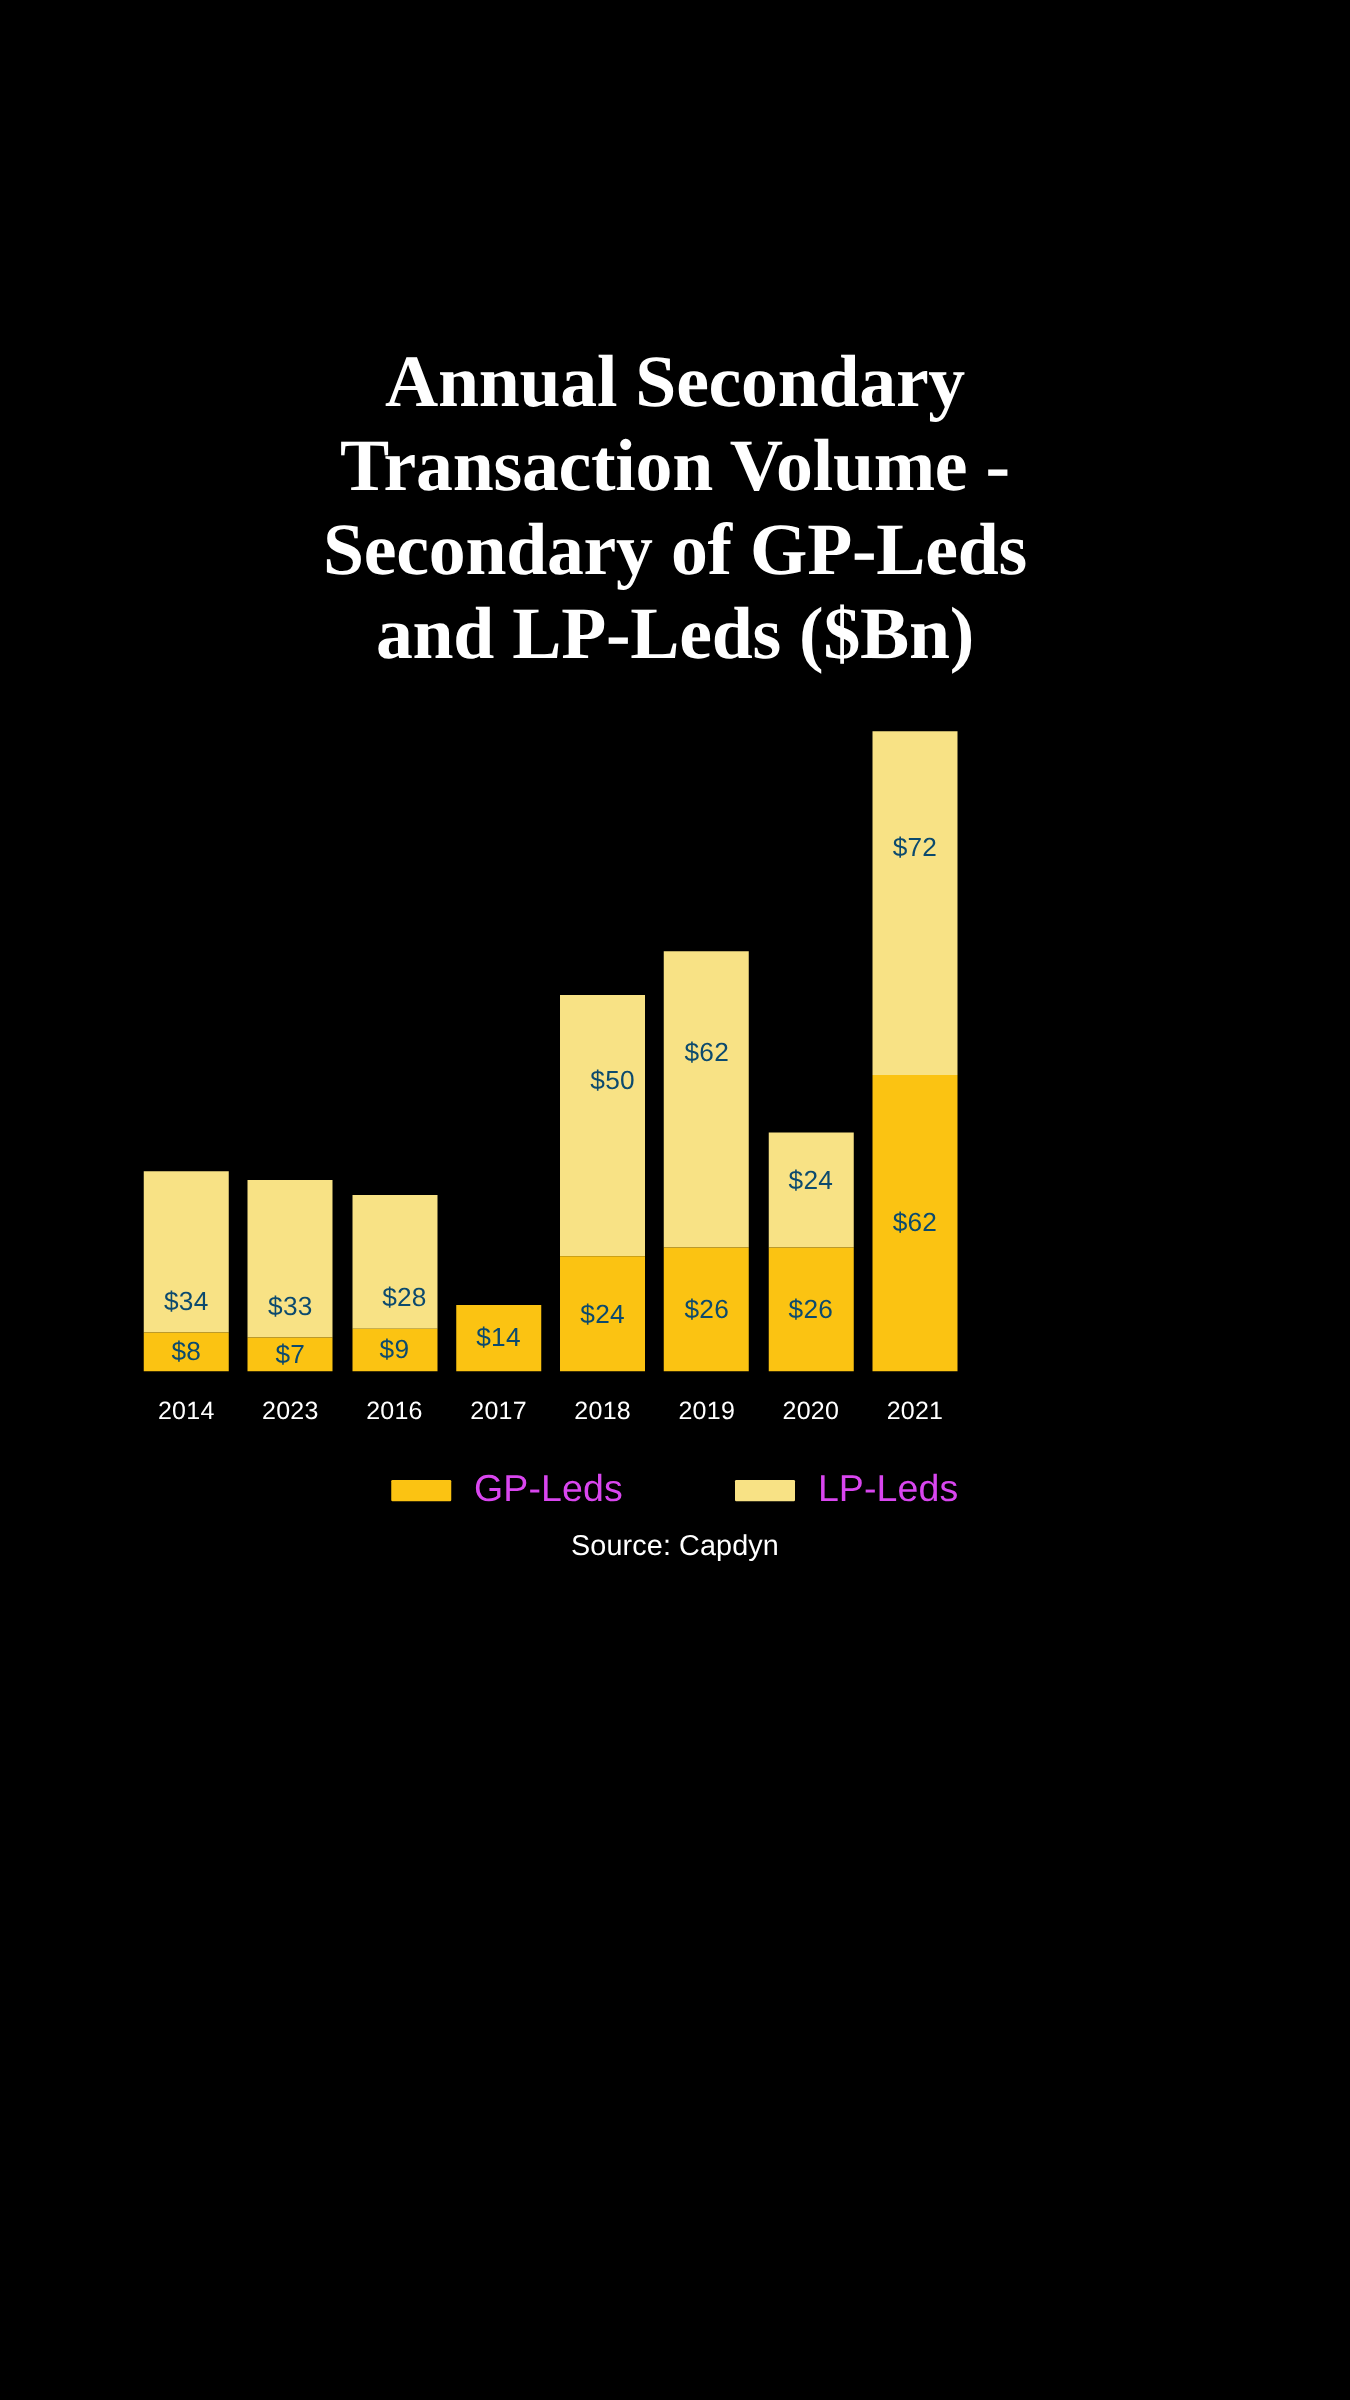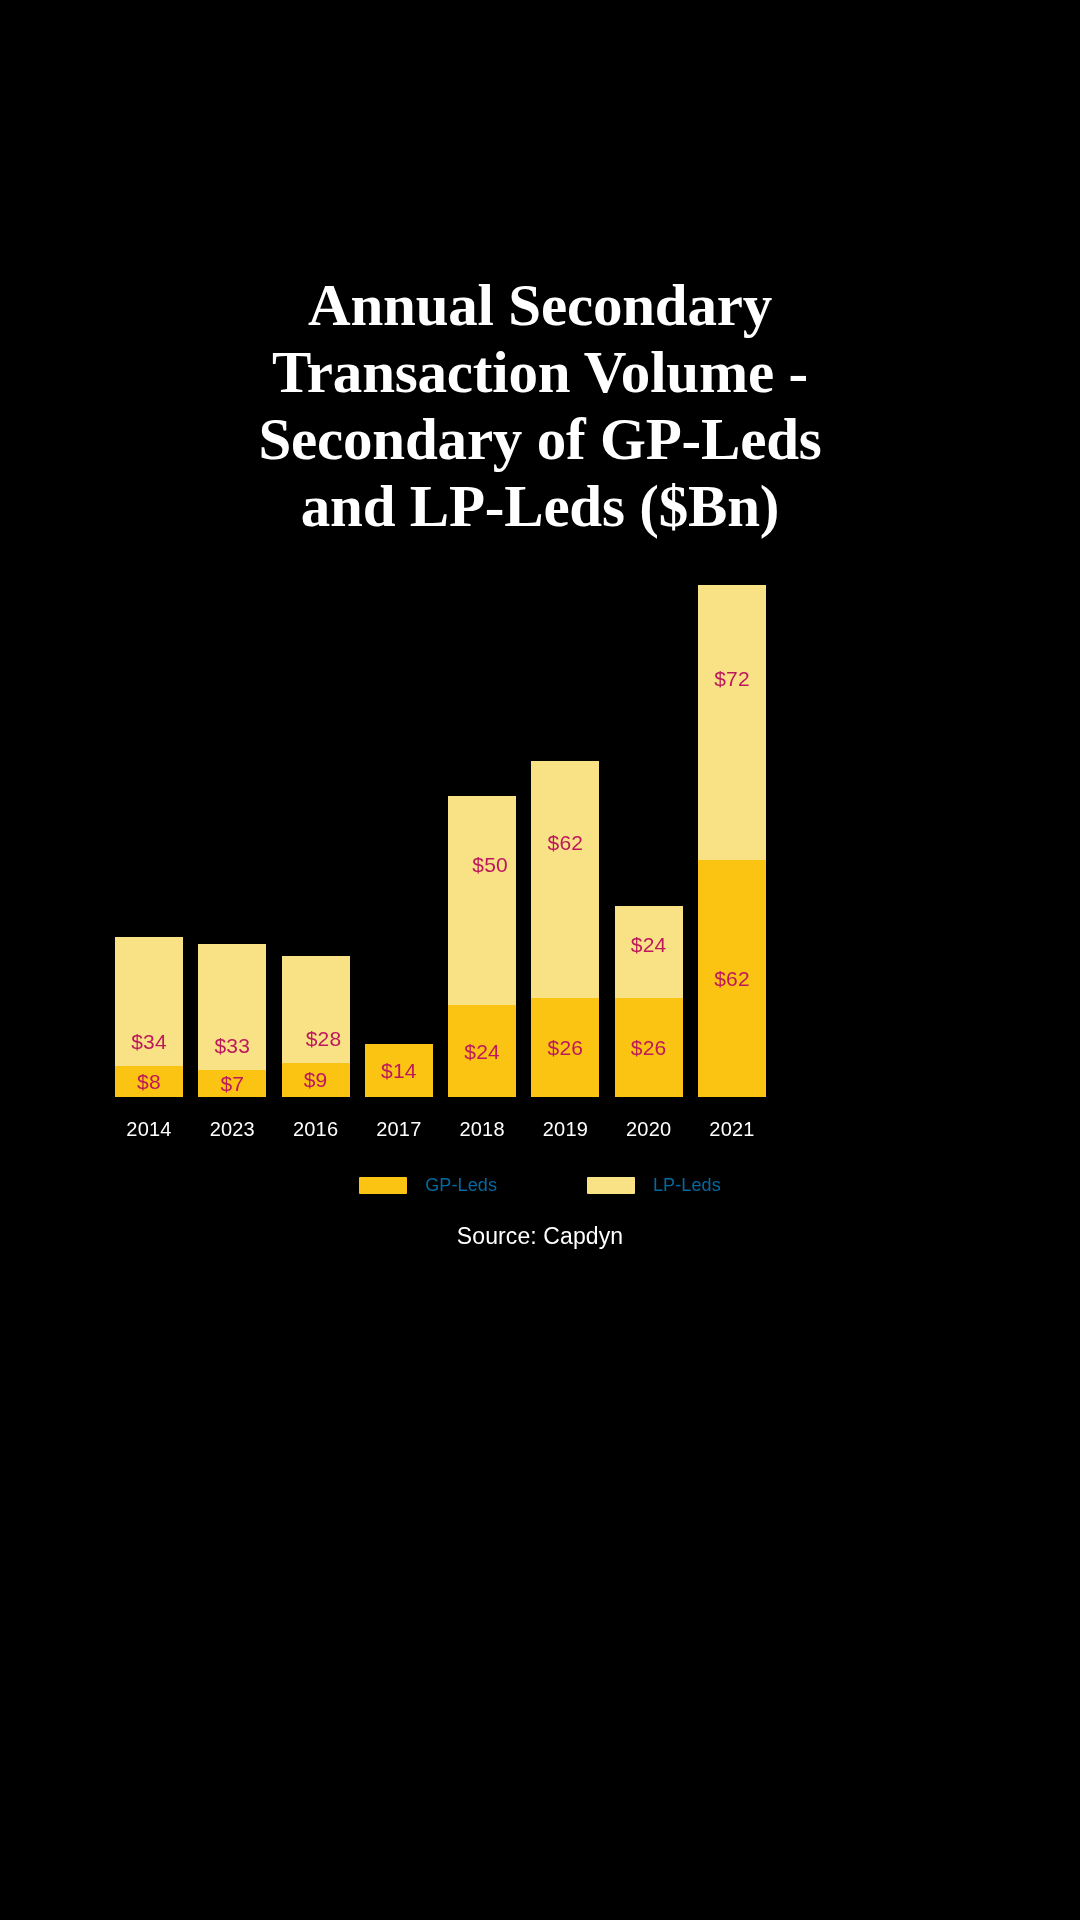--- a/index.html
+++ b/index.html
@@ -64,21 +64,21 @@
     display:flex;
     align-items:center;
     justify-content:center;
   }
   .seg-lp { background:#F8E285; }
   .seg-gp { background:#FBC312; }
   .seg-label {
     font-family:"Liberation Sans", sans-serif;
     font-size:21px;
     font-weight:400;
-    color:#be185d;
+    color:#0c4a6e;
     line-height:1;
     letter-spacing:0.2px;
     white-space:nowrap;
   }
 
   
   .xaxis {
     position:absolute;
     left:115px;
     top:1118px;
@@ -111,22 +111,22 @@
     gap:18px;
   }
   .legend-swatch {
     width:48px; height:17px;
     border-radius:1px;
   }
   .legend-swatch.gp { background:#FBC312; }
   .legend-swatch.lp { background:#F8E285; }
   .legend-label {
     font-family:"Liberation Sans", sans-serif;
-    font-size:18px;
-    color:#0369a1;
+    font-size:30px;
+    color:#d946ef;
     letter-spacing:0.1px;
   }
 
   
   .source {
     position:absolute;
     left:0; top:1223px;
     width:1080px;
     text-align:center;
     font-family:"Liberation Sans", sans-serif;

